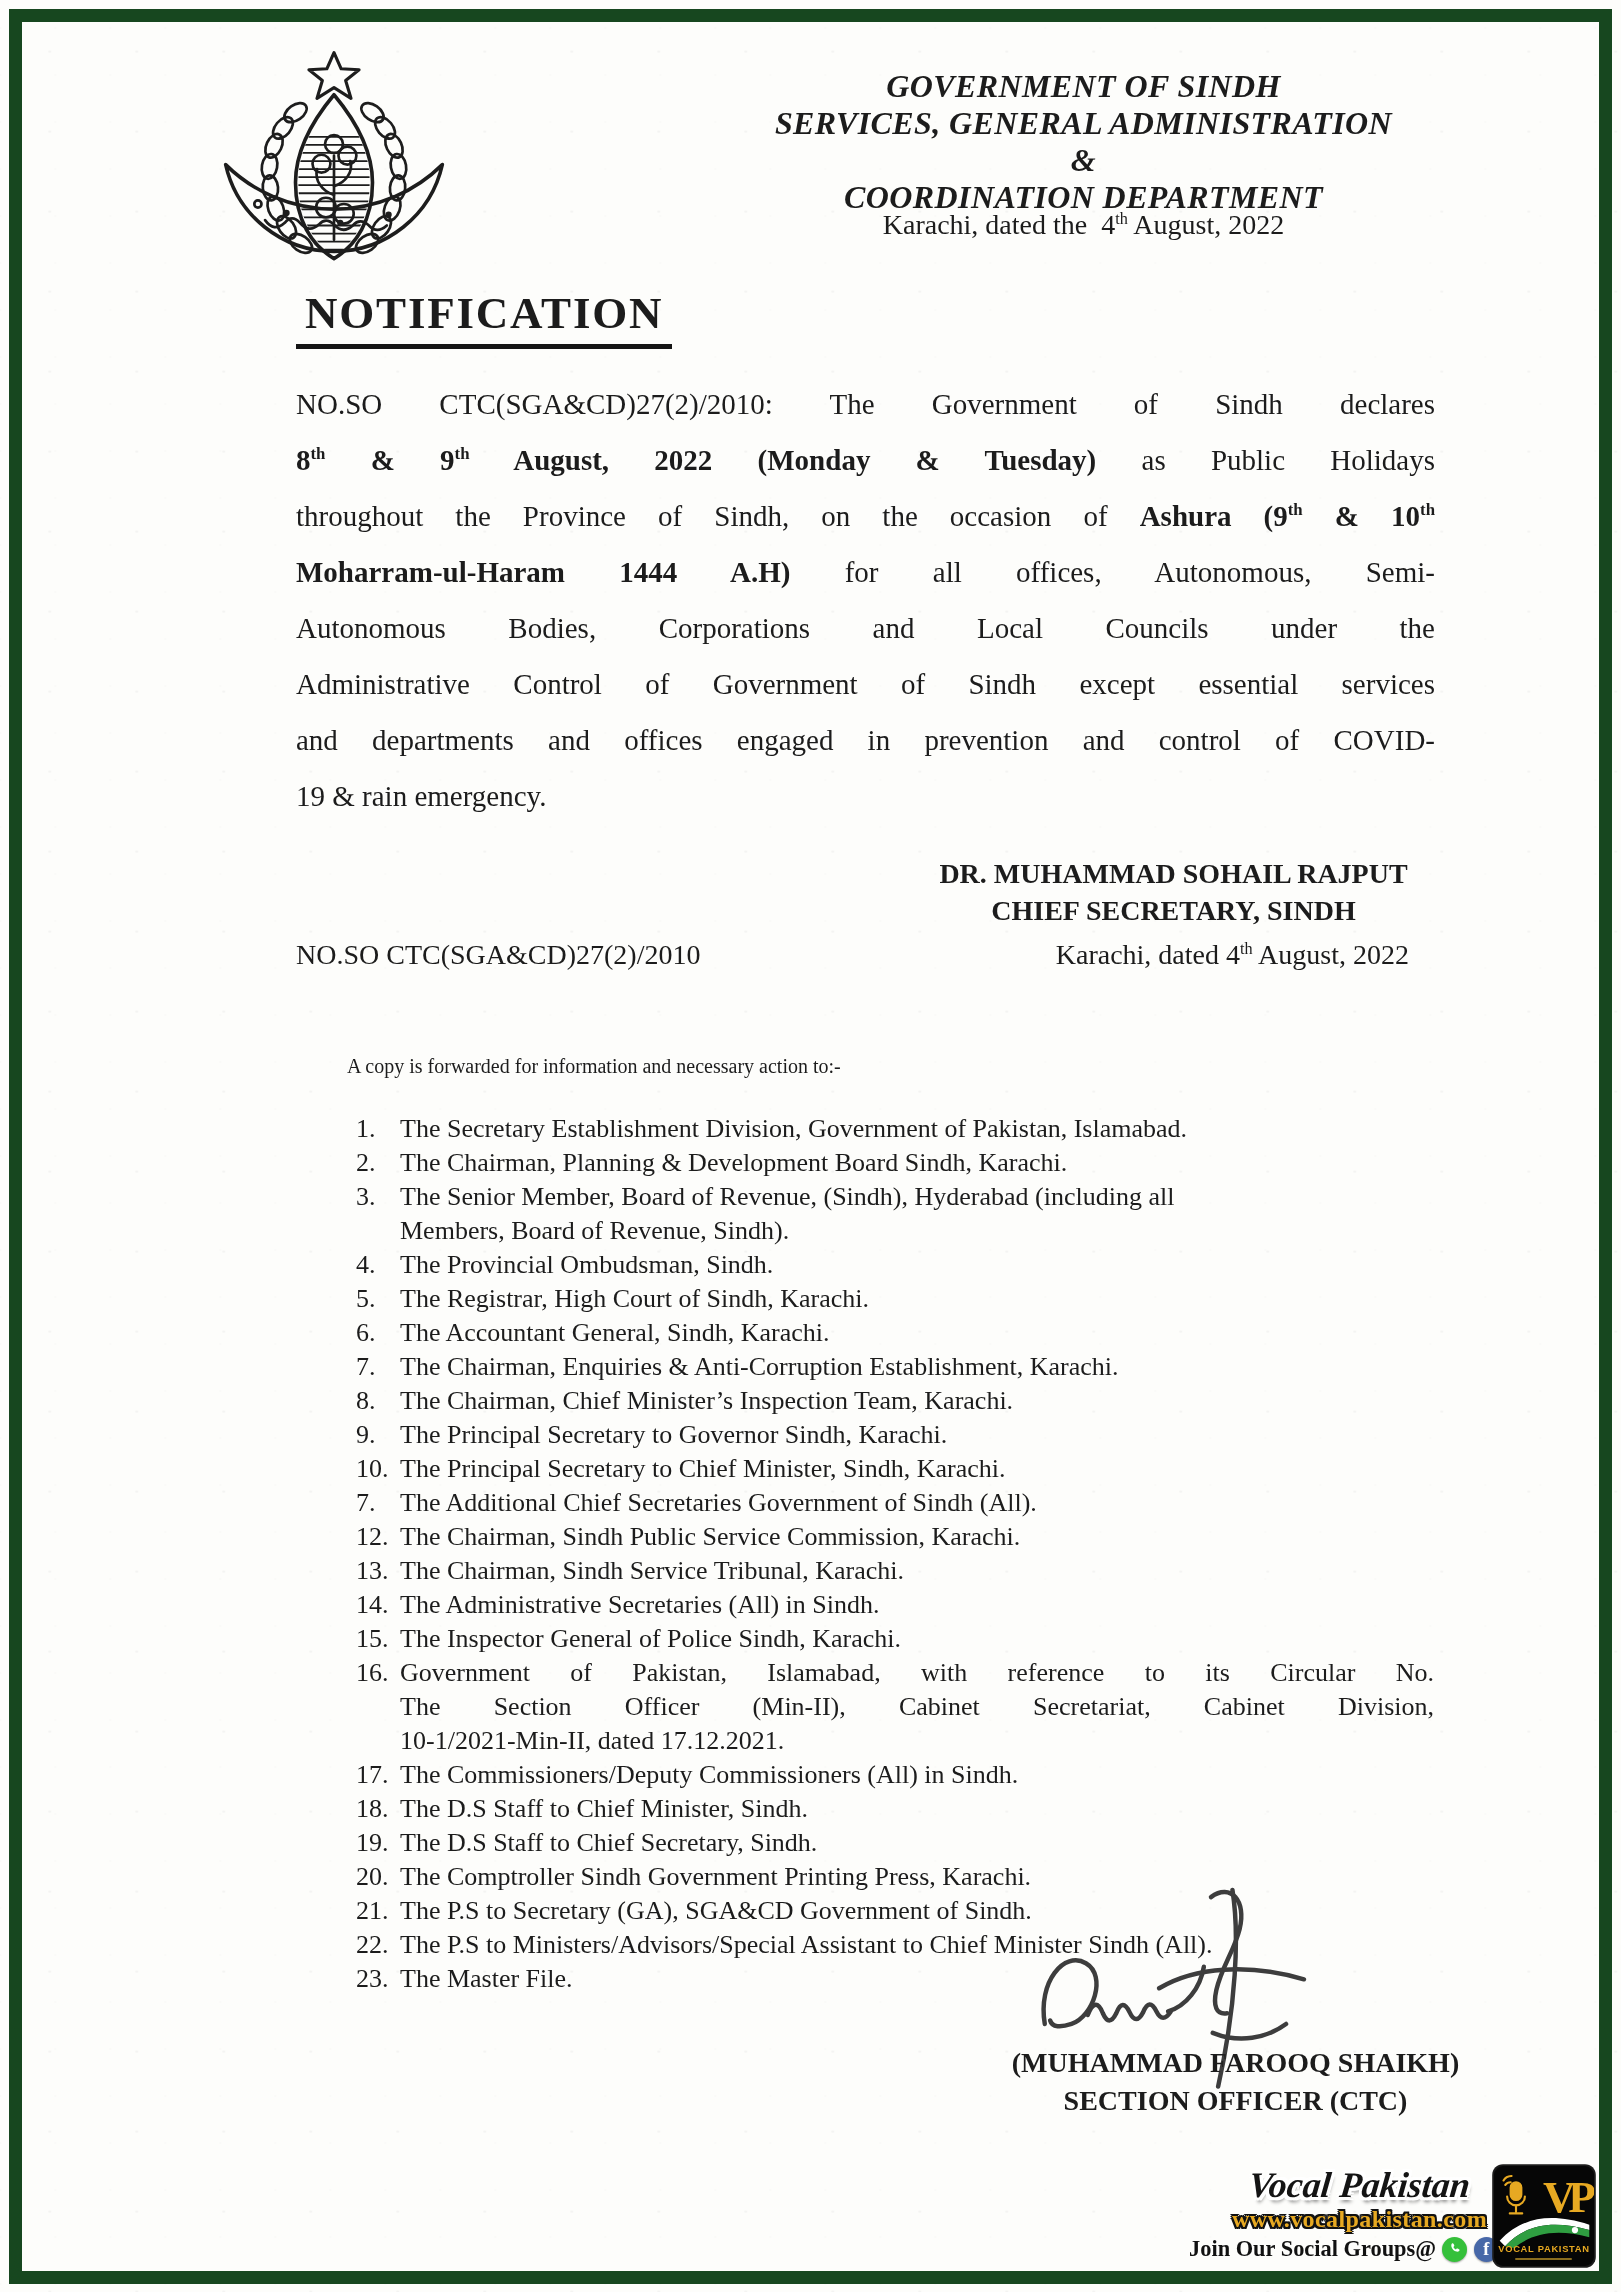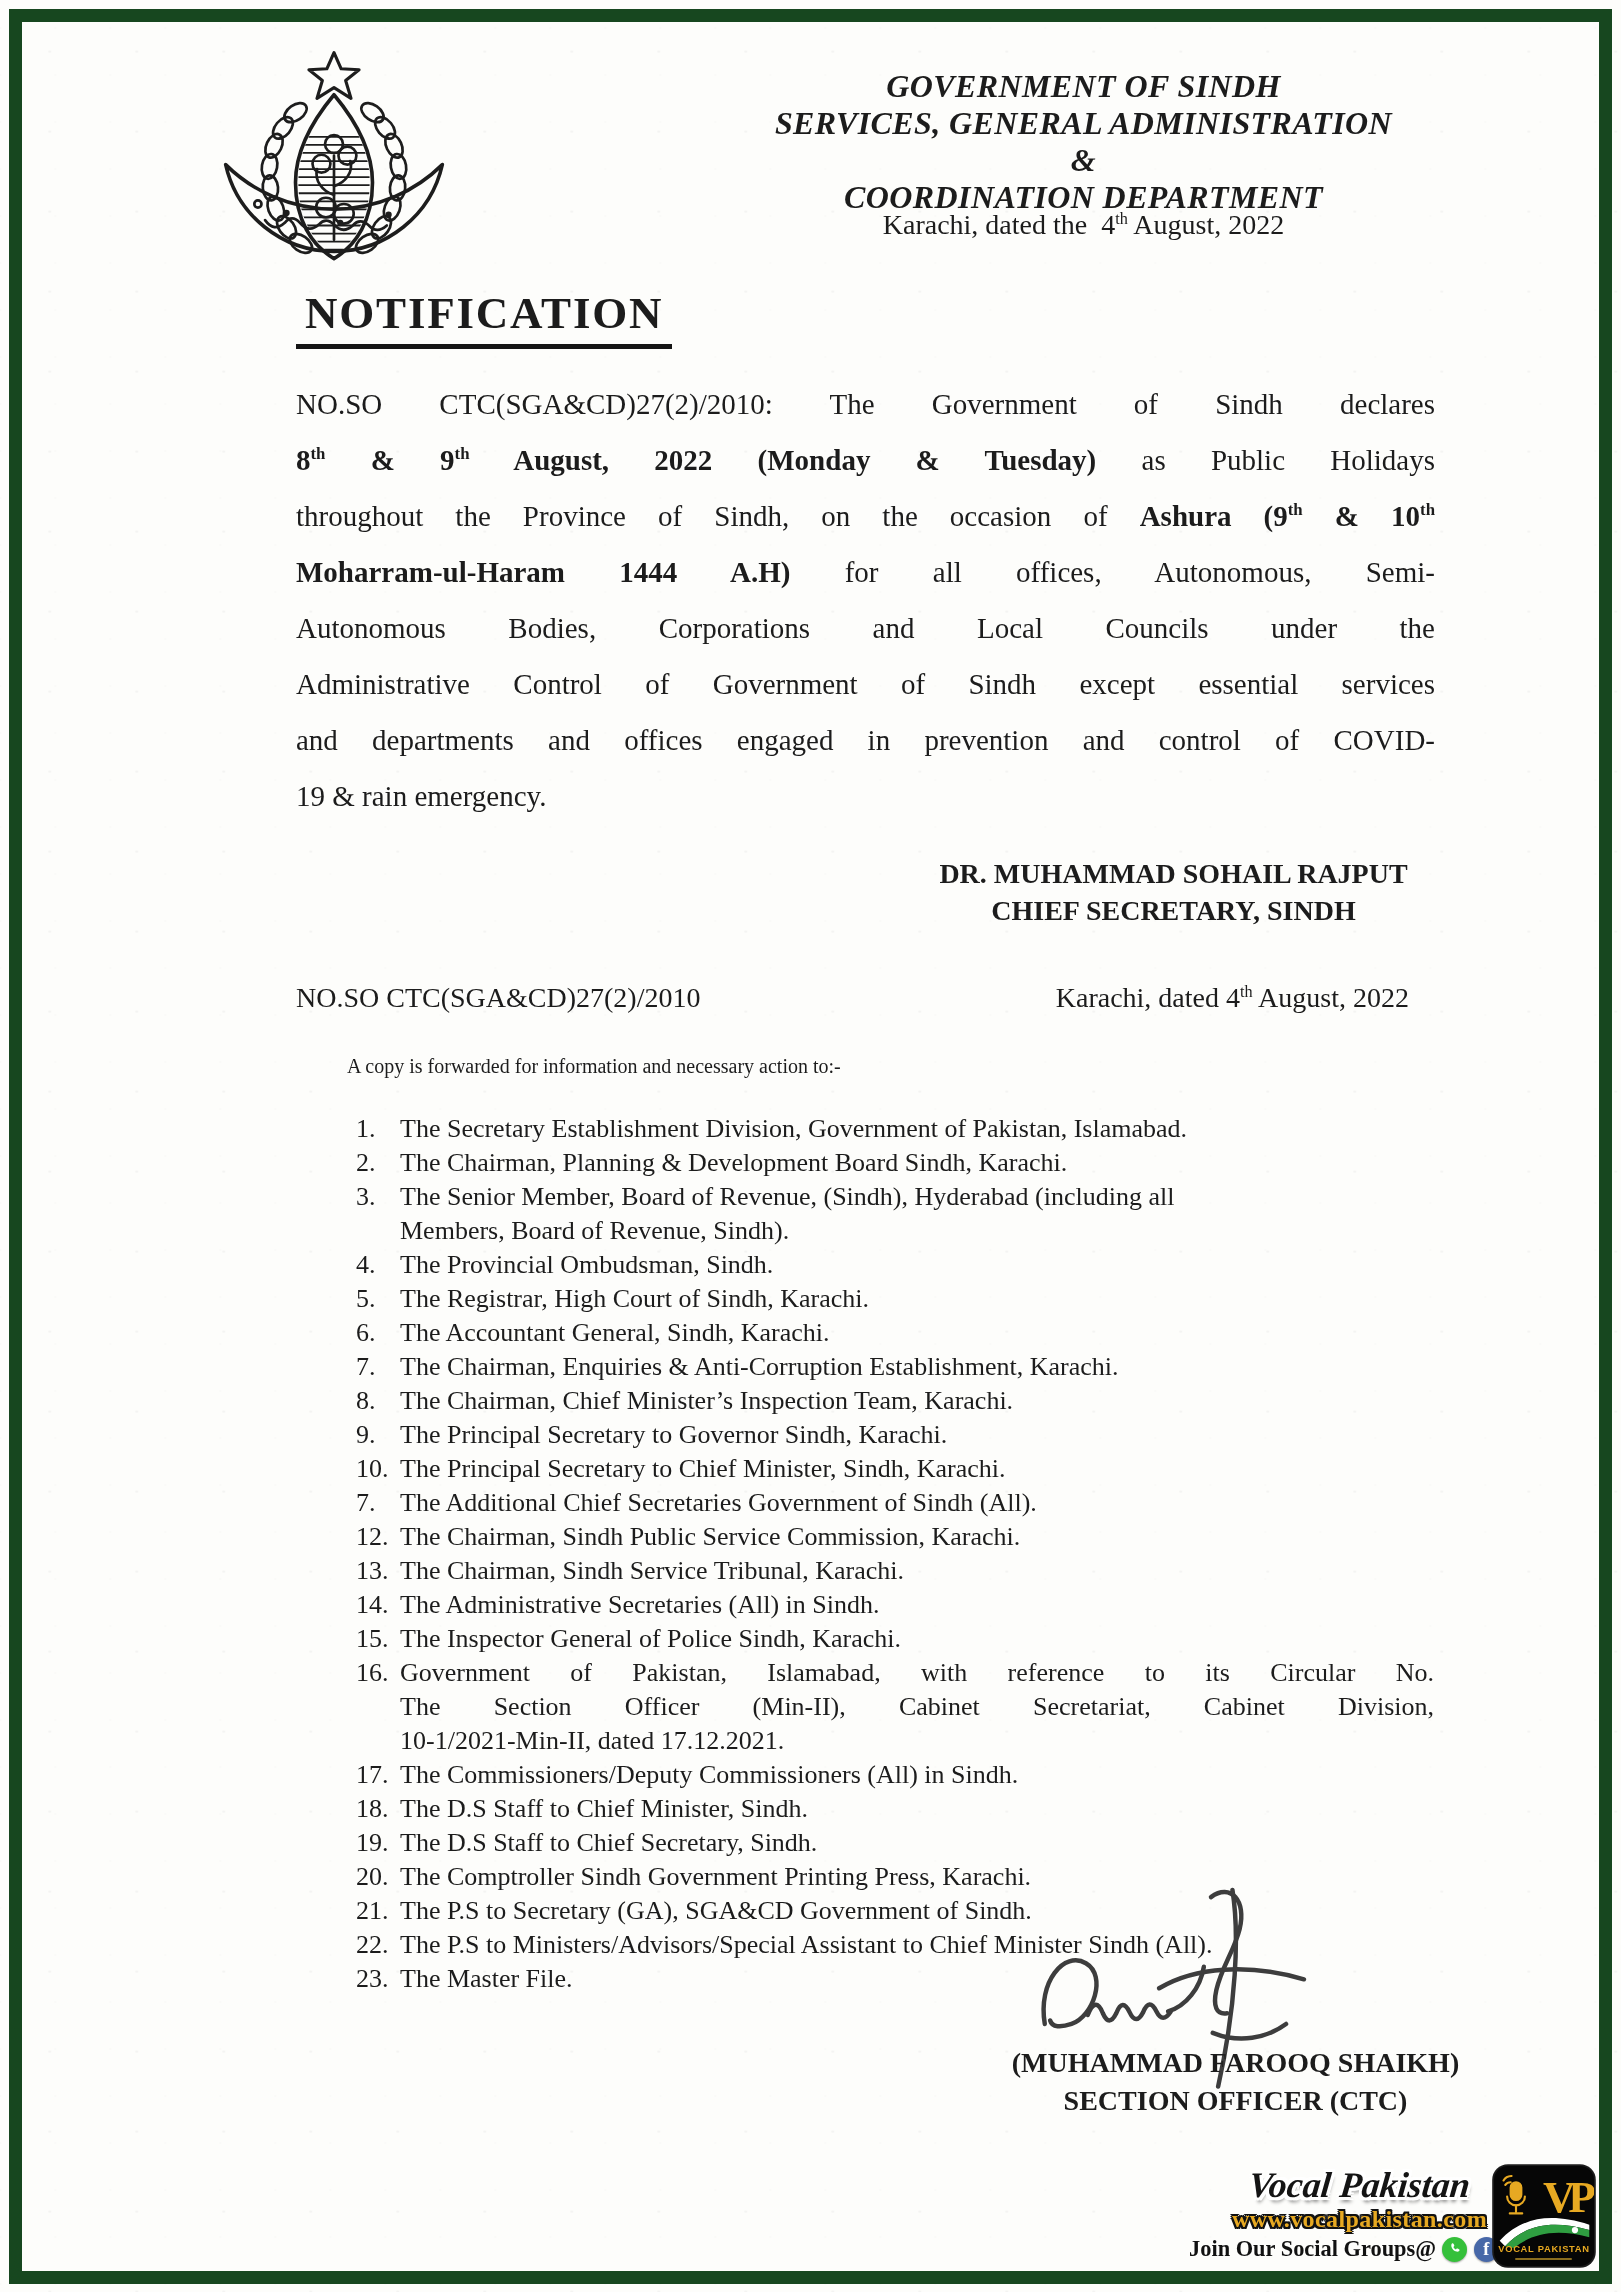--- a/index.html
+++ b/index.html
@@ -22,21 +22,21 @@
   .notifwrap{position:absolute;left:296px;top:287px;width:1139px;text-align:left;}
   .notif{display:inline-block;font-size:45px;font-weight:700;letter-spacing:1.8px;
          border-bottom:5.4px solid #151515;padding:0 9px 5.4px 9px;}
   .para{position:absolute;left:296px;top:376px;width:1139px;font-size:29px;}
   .pline{height:56px;line-height:56px;}
   .just{text-align:justify;text-align-last:justify;}
   .b{font-weight:700;}
   sup{font-size:58%;vertical-align:super;line-height:0;}
   .signatory{position:absolute;left:905px;top:855px;width:537px;text-align:center;
              font-weight:700;font-size:28px;line-height:37px;}
-  .refrow{position:absolute;left:296px;top:982px;width:1139px;display:flex;
+  .refrow{position:absolute;left:296px;top:939px;width:1139px;display:flex;
           justify-content:space-between;font-size:28px;padding-right:0;}
   .refrow .rdate{margin-right:26px;}
   .copy{position:absolute;left:347px;top:1055px;font-size:20px;}
   .list{position:absolute;left:356px;top:1112px;width:1078px;font-size:26px;}
   .item{display:grid;grid-template-columns:44px 1fr;}
   .num{line-height:34px;}
   .lline{line-height:34px;}
   .signature{position:absolute;left:1025px;top:1881px;width:313px;height:210px;z-index:2;}
   .nameblock{position:absolute;left:967px;top:2044px;width:537px;text-align:center;
              font-weight:700;font-size:28px;line-height:38px;}
@@ -53,21 +53,21 @@
           text-shadow:-1.8px -1.8px 0 #111,1.8px -1.8px 0 #111,-1.8px 1.8px 0 #111,1.8px 1.8px 0 #111,
                       0 -1.8px 0 #111,0 1.8px 0 #111,-1.8px 0 0 #111,1.8px 0 0 #111;}
   .wm-join{position:absolute;left:0;top:72px;width:269px;display:flex;align-items:center;
            justify-content:center;gap:6.3px;font-size:22.4px;font-weight:700;color:#111;white-space:nowrap;}
   .icon{display:inline-flex;align-items:center;justify-content:center;width:25px;height:25px;
         border-radius:50%;color:#fff;font-weight:700;flex:0 0 auto;
         font-family:"Liberation Sans", sans-serif;box-shadow:0 0.9px 1.8px rgba(0,0,0,.35);}
   .icon.fb{font-family:"Liberation Serif", serif;font-size:18px;}
   .icon.li{font-size:11.6px;}
   .wm-logo{position:absolute;right:0;top:1.8px;width:100px;height:100px;background:#060606;
-           border-radius:14px;box-shadow:0 0 0 1.8px #1b1b1b;overflow:hidden;}
+           border-radius:9px;box-shadow:0 0 0 1.8px #1b1b1b;overflow:hidden;}
   .vp{position:absolute;right:5.4px;top:5.4px;font-size:45px;font-weight:700;letter-spacing:-7.2px;
       font-family:"Liberation Serif", serif;}
   .wm-logo-name{position:absolute;left:0;bottom:11.6px;width:100%;text-align:center;
                 font-size:9.4px;font-weight:700;letter-spacing:0.7px;
                 font-family:"Liberation Sans", sans-serif;}
   .wm-tagline-bar{position:absolute;left:50%;bottom:5.4px;width:57px;height:2.7px;margin-left:-29px;
                   background:#8a6d1e;border-radius:1.8px;}
   .mic-svg{position:absolute;left:6.3px;top:9px;}
   .swoosh-svg{position:absolute;left:1.8px;top:39px;}
 </style>

